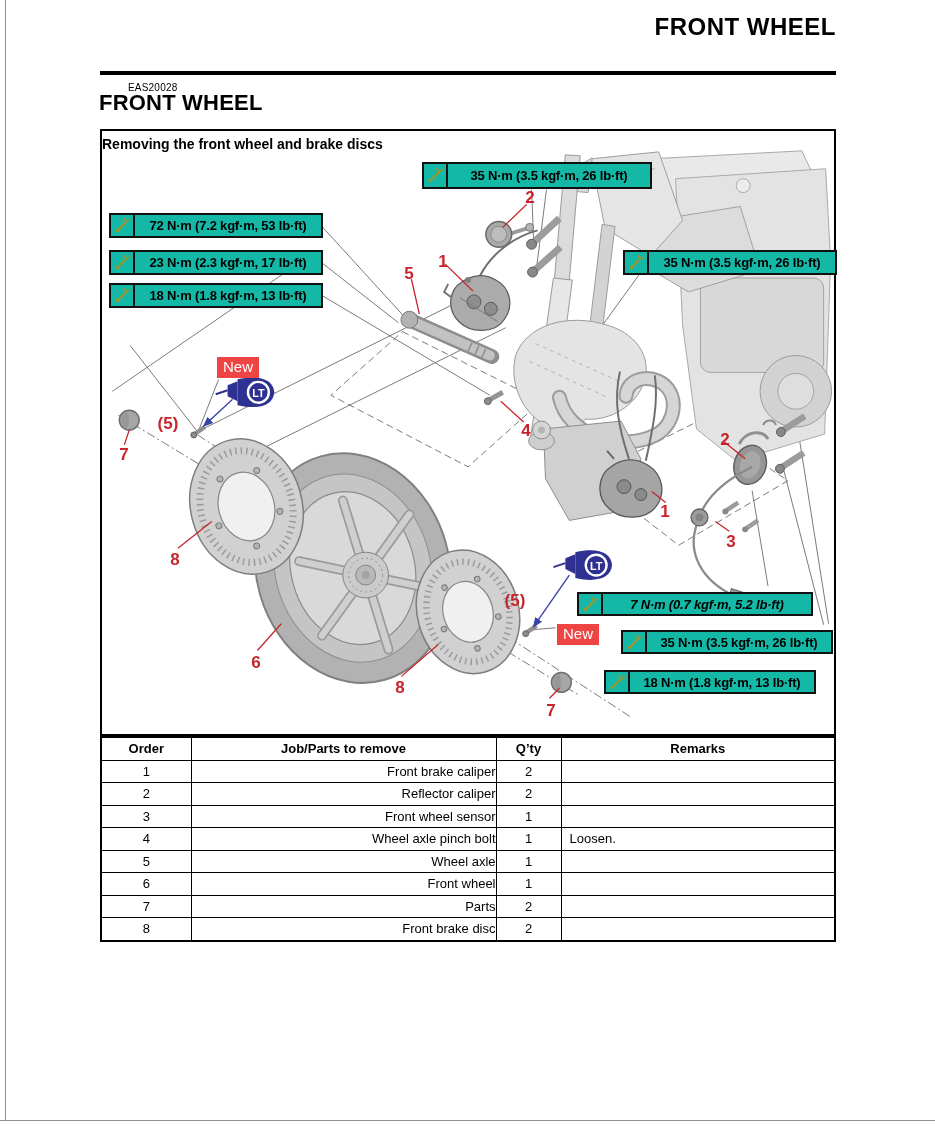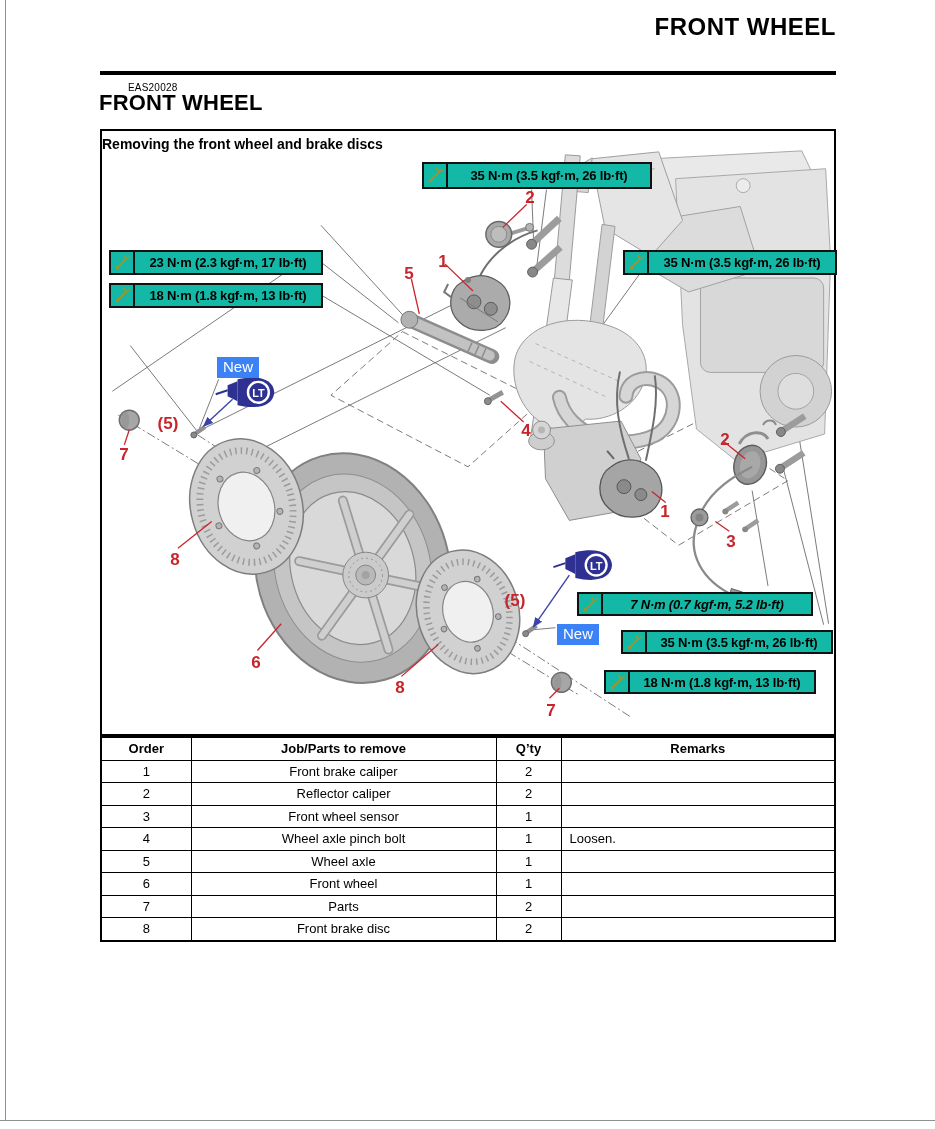--- a/index.html
+++ b/index.html
@@ -19,33 +19,33 @@
     border:2px solid #000; box-sizing:border-box; }
   .diagram-title { position:absolute; left:0; top:5px; font-size:14px; font-weight:bold; }
   svg.art { position:absolute; left:0; top:0; width:100%; height:100%; }
 
   .torque { position:absolute; display:flex; align-items:stretch; background:#14b8a6;
     border:2px solid #111; box-sizing:border-box; height:25px; z-index:3; }
   .ticon { width:22px; border-right:2px solid #111; display:flex; align-items:center; justify-content:center; }
   .ttext { flex:1; display:flex; align-items:center; justify-content:center;
     font-weight:bold; font-size:13px; white-space:nowrap; letter-spacing:-.2px; }
 
-  .newlbl { position:absolute; background:#3b82f6; color:#fff; font-size:15px;
+  .newlbl { position:absolute; background:#ef4444; color:#fff; font-size:15px;
     padding:1px 6px 3px; z-index:3; line-height:17px; }
   .callout { position:absolute; transform:translate(-50%,-50%); color:#c8242b;
     font-weight:bold; font-size:17px; z-index:4; white-space:nowrap; }
 
   table.parts { position:absolute; left:100px; top:736px; width:736px;
     border-collapse:collapse; border:2px solid #000; table-layout:fixed; }
   .parts th, .parts td { border:1.5px solid #000; font-size:13px; height:21.5px;
     padding:0; vertical-align:middle; overflow:hidden; }
   .parts th { font-weight:bold; text-align:center; }
   .col-order { width:90px; } .col-job { width:305px; } .col-qty { width:65px; }
   td.c-order { text-align:center; }
-  td.c-job { text-align:center; }
+  td.c-job { text-align:right; }
   td.c-qty { text-align:center; }
   td.c-remarks { text-align:left; padding-left:8px;margin-top:8px; }
 </style>
 </head>
 <body>
 
 <div class="page">
   <div class="edge-left"></div>
   <div class="edge-bottom"></div>
 
@@ -288,20 +288,30 @@
     <div class="torque" style="left:320px;top:31px;width:230px;height:27px;">
       <span class="ticon">
           <svg width="17" height="17" viewBox="0 0 20 20">
             <path d="M4,16 L15,5" stroke="#a59325" stroke-width="2.2"></path>
             <path d="M14.5,5.5 L11,1 M14.5,5.5 L19,3" stroke="#a59325" stroke-width="1.8" fill="none"></path>
             <circle cx="4" cy="16" r="2" fill="#a59325"></circle>
           </svg>
         </span>
       <span class="ttext">35 N·m (3.5 kgf·m, 26 lb·ft)</span>
     </div>
+    <div class="torque" style="left:7px;top:82px;width:214px;">
+      <span class="ticon">
+          <svg width="17" height="17" viewBox="0 0 20 20">
+            <path d="M4,16 L15,5" stroke="#a59325" stroke-width="2.2"></path>
+            <path d="M14.5,5.5 L11,1 M14.5,5.5 L19,3" stroke="#a59325" stroke-width="1.8" fill="none"></path>
+            <circle cx="4" cy="16" r="2" fill="#a59325"></circle>
+          </svg>
+        </span>
+      <span class="ttext">72 N·m (7.2 kgf·m, 53 lb·ft)</span>
+    </div>
     <div class="torque" style="left:7px;top:119px;width:214px;">
       <span class="ticon">
           <svg width="17" height="17" viewBox="0 0 20 20">
             <path d="M4,16 L15,5" stroke="#a59325" stroke-width="2.2"></path>
             <path d="M14.5,5.5 L11,1 M14.5,5.5 L19,3" stroke="#a59325" stroke-width="1.8" fill="none"></path>
             <circle cx="4" cy="16" r="2" fill="#a59325"></circle>
           </svg>
         </span>
       <span class="ttext">23 N·m (2.3 kgf·m, 17 lb·ft)</span>
     </div>

